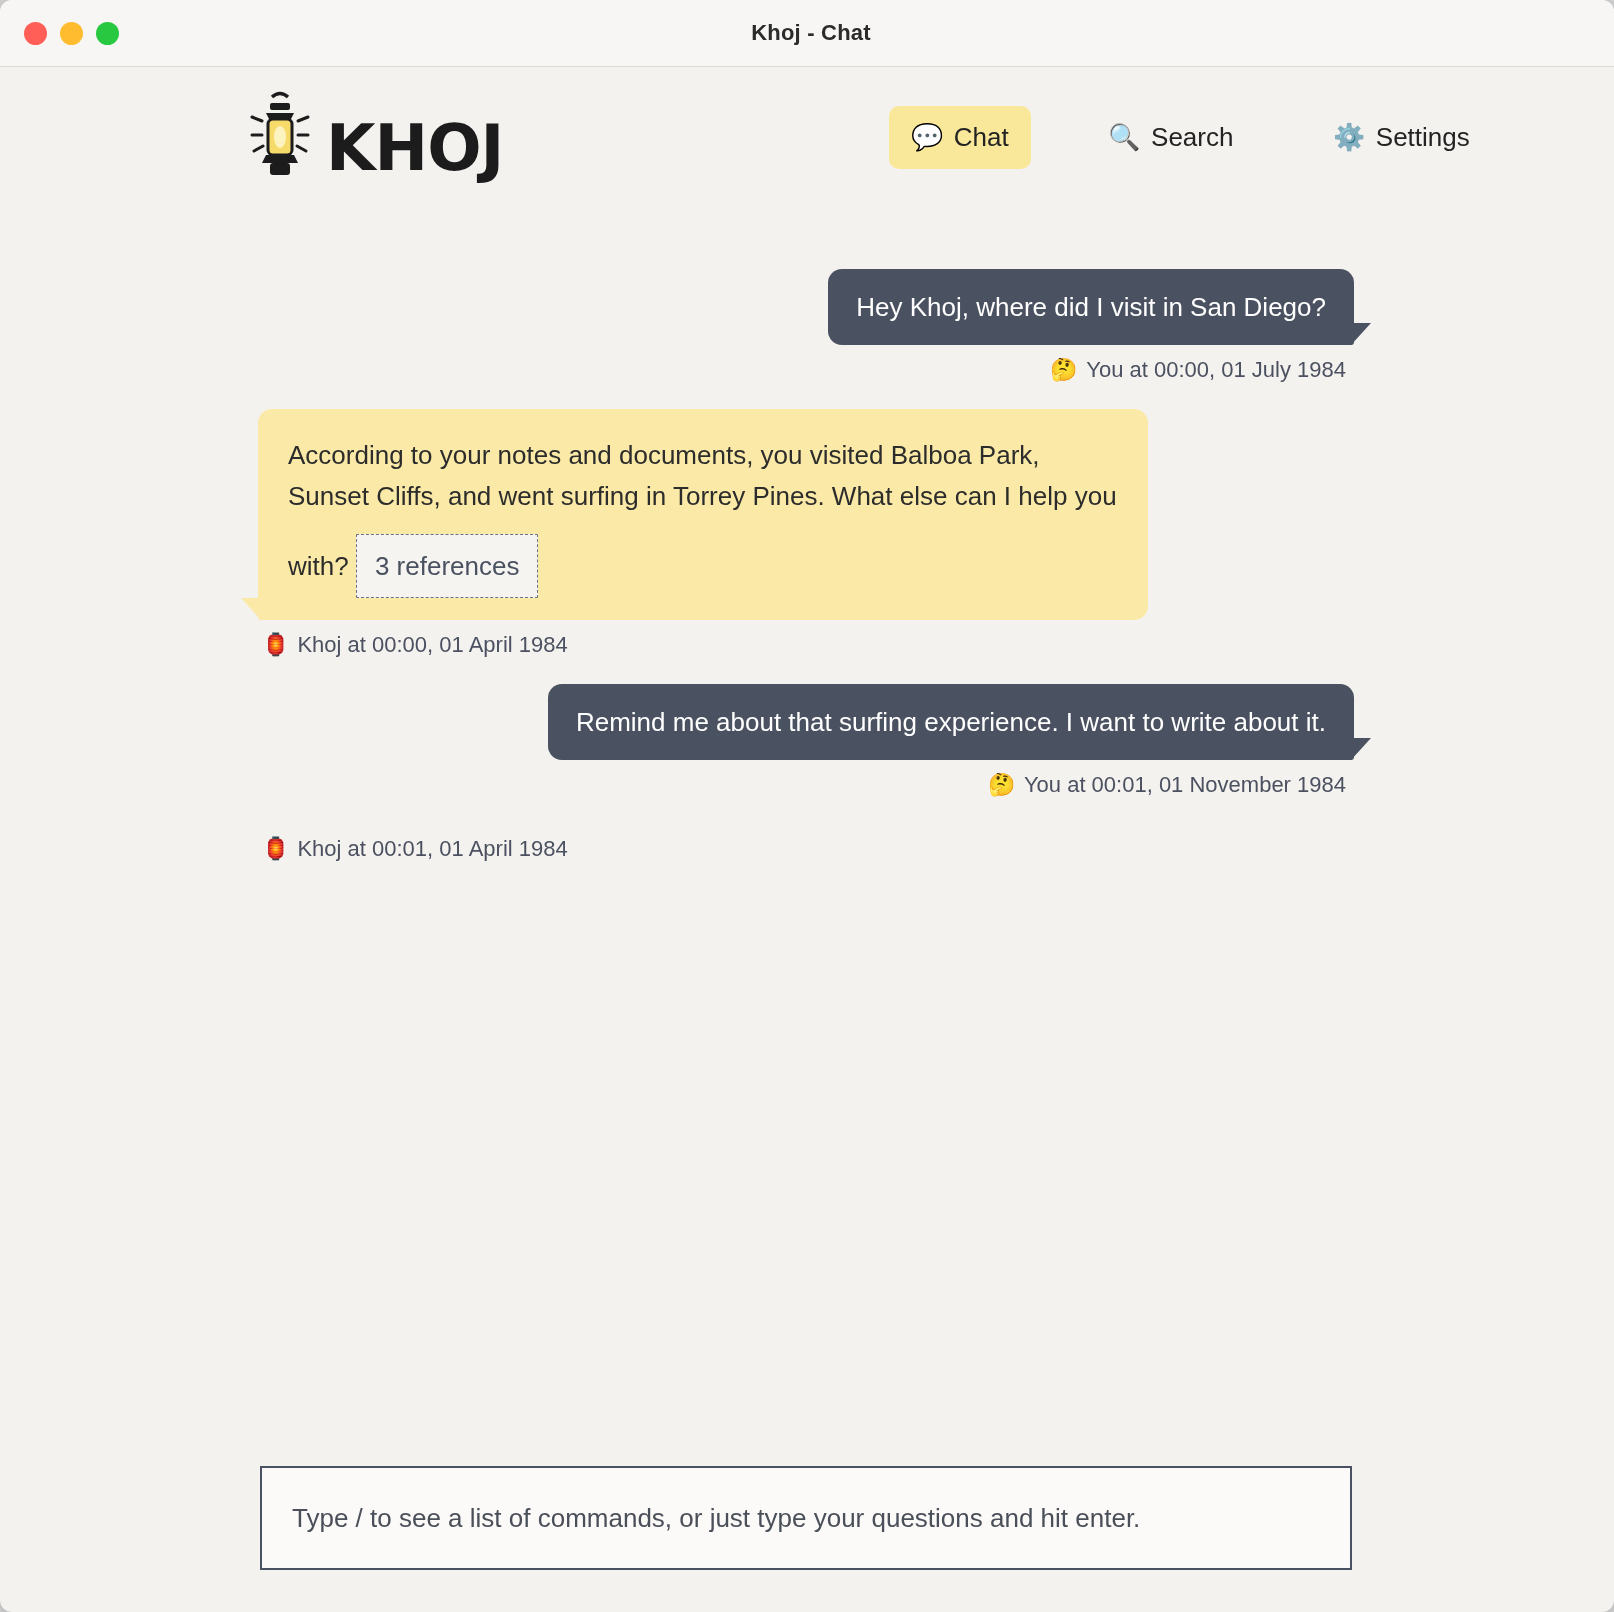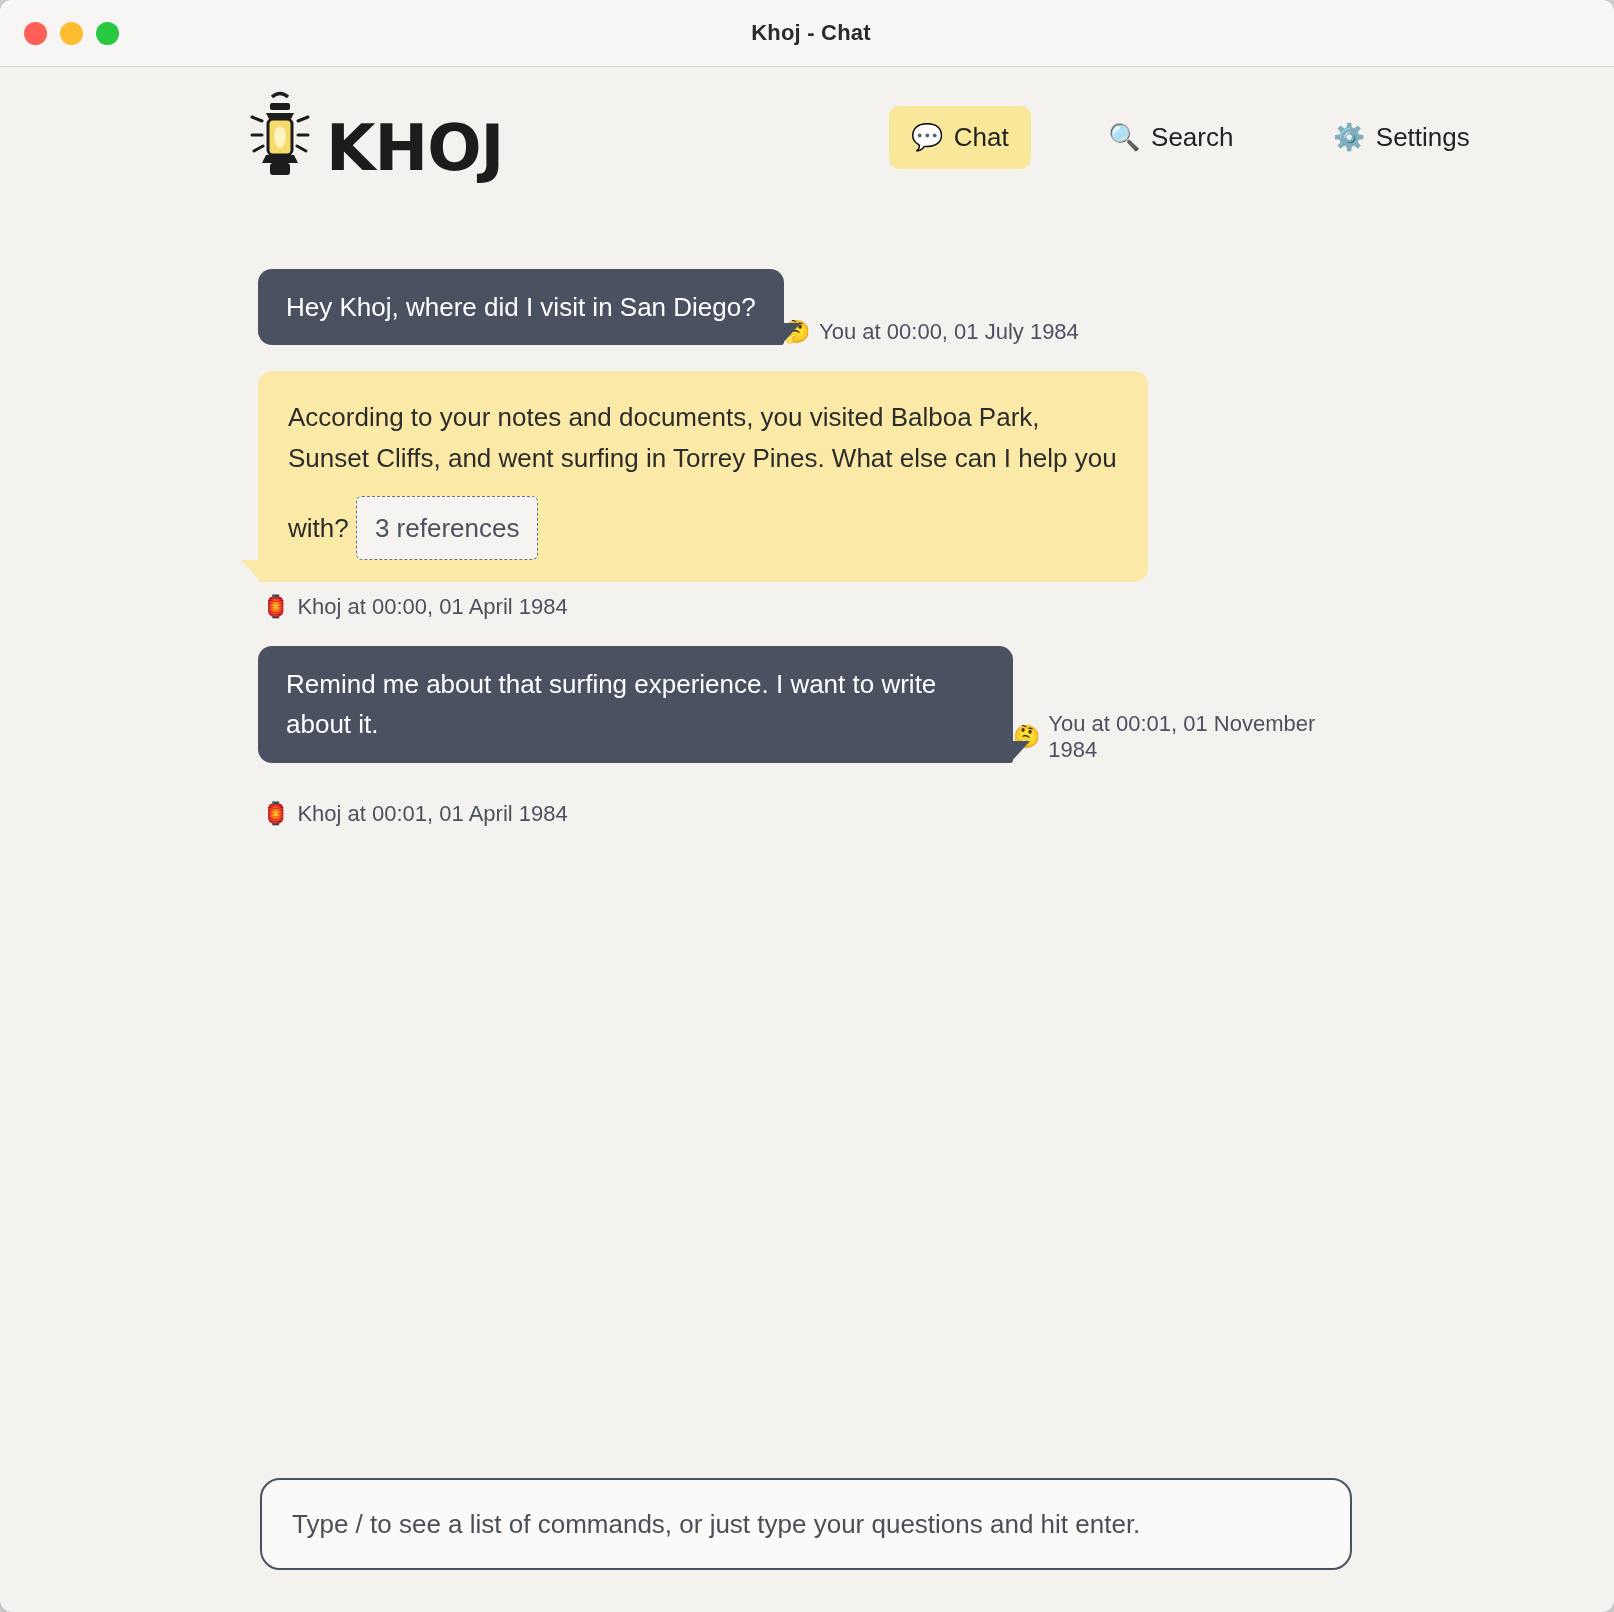--- a/index.html
+++ b/index.html
@@ -105,21 +105,21 @@
   .nav-gap { width: 56px; }
 
   
   .chat-area {
     padding: 80px 260px 0 258px;
     height: 1160px;
     box-sizing: border-box;
     overflow: hidden;
   }
   .msg-row { margin-bottom: 26px; }
-  .msg-row.you { display: flex; align-items: flex-end; }
+  .msg-row.you { display: flex; flex-direction: column; align-items: flex-end; }
   .msg-row.khoj { display: flex; flex-direction: column; align-items: flex-start; }
 
   .bubble {
     position: relative;
     font-size: 26px;
     line-height: 1.55;
     max-width: 900px;
     border-radius: 14px;
     padding: 18px 28px;
     box-sizing: border-box;
@@ -151,21 +151,21 @@
     left: -17px;
     bottom: 0;
     width: 0; height: 0;
     border-right: 20px solid #fbeaa7;
     border-bottom: 22px solid transparent;
   }
   .references {
     display: inline-block;
     margin-top: 18px;
     border: 1px dashed #6b7180;
-    border-radius: 6px;
+    border-radius: 1px;
     background: #f6f4f1;
     color: #4a5160;
     font-size: 26px;
     padding: 11px 18px;
     cursor: pointer;
   }
   .meta {
     font-size: 22px;
     color: #4b5160;
     margin-top: 12px;
@@ -180,23 +180,23 @@
   
   .input-wrap {
     position: absolute;
     left: 260px;
     right: 262px;
     bottom: 42px;
   }
   .chat-input {
     width: 100%;
     box-sizing: border-box;
-    height: 92px;
+    height: 104px;
     border: 2px solid #4a5160;
-    border-radius: 20px;
+    border-radius: 0;
     background: #fbfaf8;
     font-size: 26px;
     color: #2b2b2b;
     padding: 0 30px;
     font-family: "Liberation Sans", sans-serif;
     outline: none;
   }
   .chat-input::placeholder { color: #4a4f59; }
 </style>
 </head>

